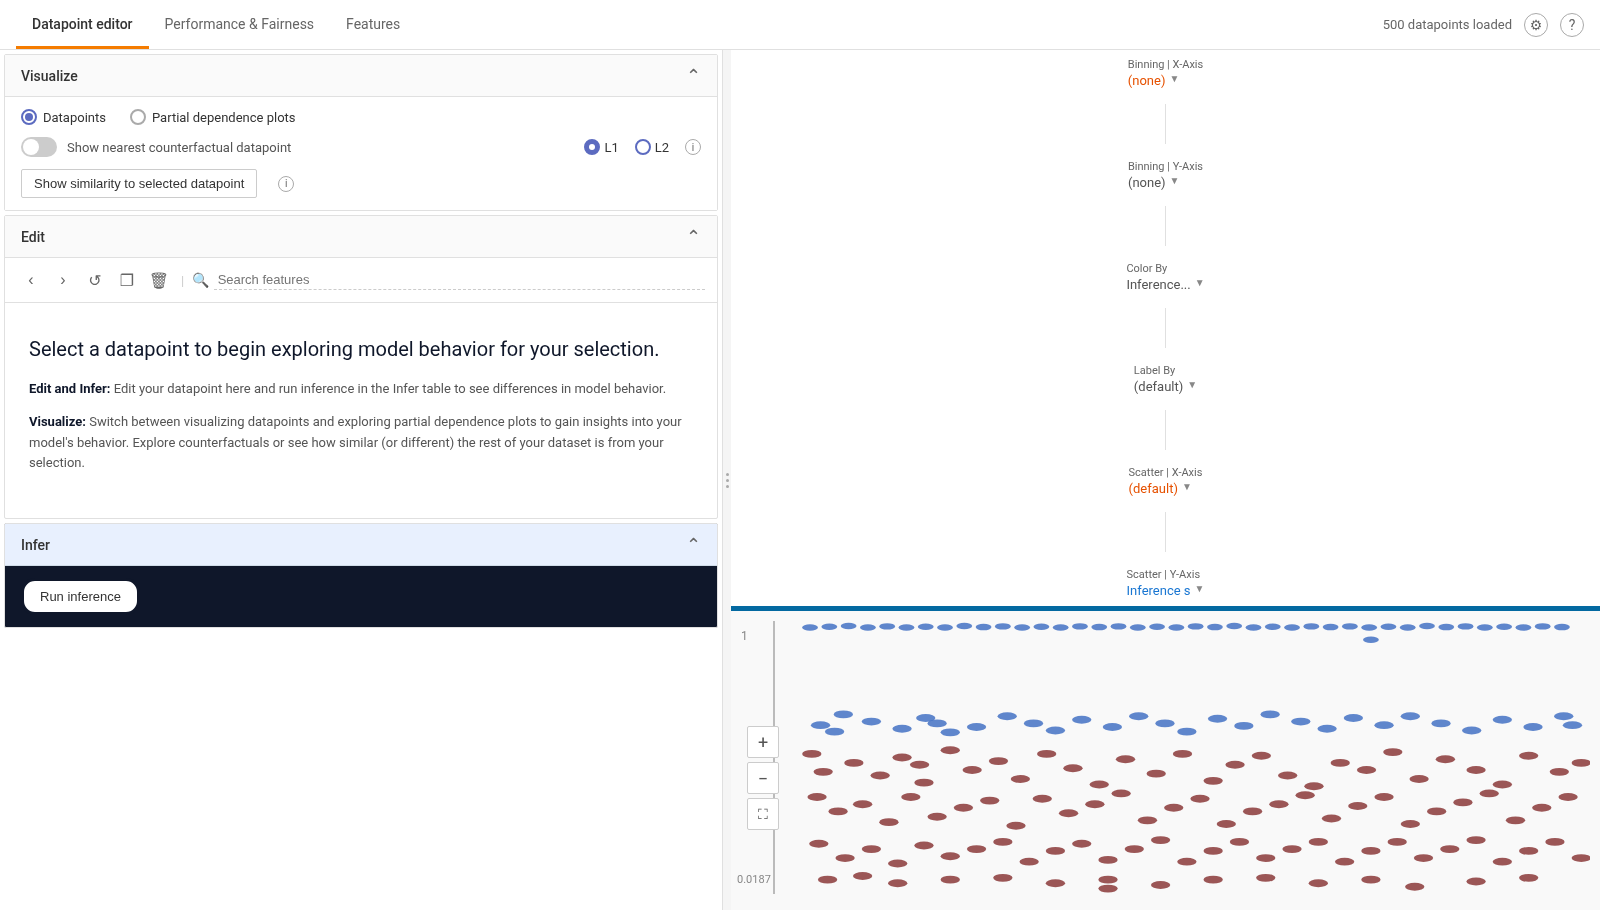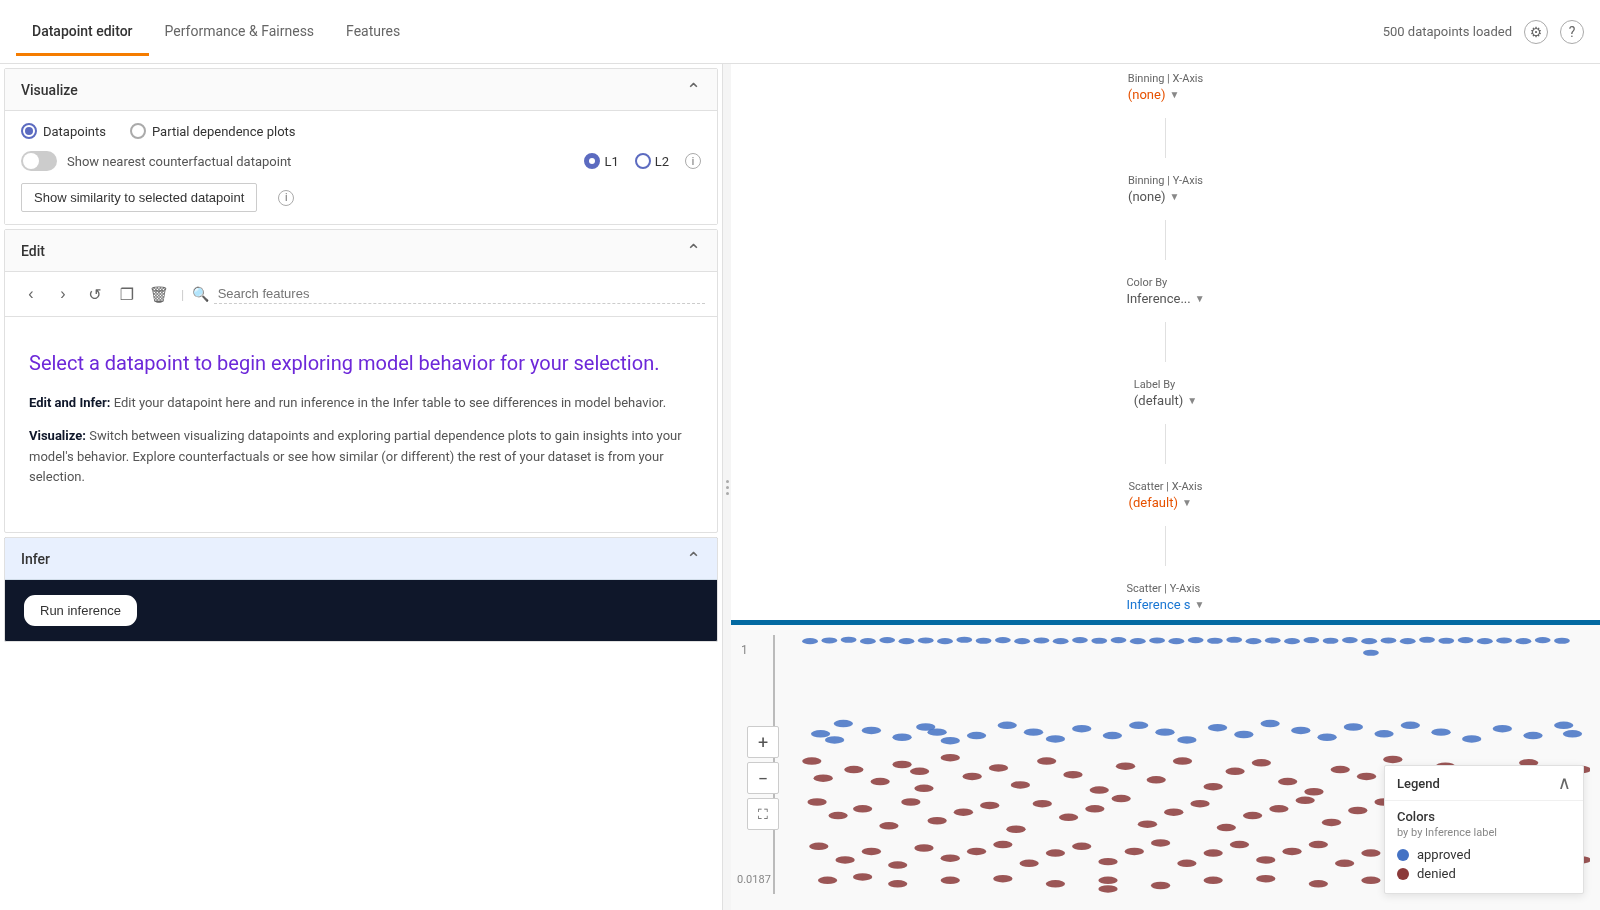--- a/index.html
+++ b/index.html
@@ -4,21 +4,21 @@
   <style>
     * { box-sizing: border-box; margin: 0; padding: 0; }
     body { font-family: 'Roboto', Arial, sans-serif; font-size: 13px; background: #fff; color: #333; height: 910px; width: 1600px; overflow: hidden; display: flex; flex-direction: column; }
 
     
     .top-nav {
       display: flex;
       align-items: center;
       border-bottom: 1px solid #e0e0e0;
       padding: 12px 16px;
-      height: 64px;
+      height: 50px;
       flex-shrink: 0;
     }
     .nav-tab {
       padding: 14px 16px;
       cursor: pointer;
       font-size: 14px;
       color: #666;
       border-bottom: 3px solid transparent;
       margin-bottom: -1px;
     }
@@ -228,21 +228,21 @@
       color: #333;
       padding: 2px 4px;
     }
 
     .edit-content {
       padding: 32px 24px;
     }
     .edit-content h2 {
       font-size: 20px;
       font-weight: 400;
-      color: #6d28d9;
+      color: #0f172a;
       margin-bottom: 16px;
       line-height: 1.4;
     }
     .edit-content p {
       font-size: 13px;
       color: #555;
       line-height: 1.6;
       margin-bottom: 12px;
     }
     .edit-content strong { color: #0f172a; }
@@ -322,21 +322,20 @@
       display: flex;
       flex-direction: column;
       gap: 2px;
     }
     .dropdown-label {
       font-size: 11px;
       color: #666;
     }
     .dropdown-select {
       display: flex;
-      align-items: center;
       gap: 4px;
       cursor: pointer;
       font-size: 13px;
     }
     .dropdown-select.orange { color: #e65100; }
     .dropdown-select.blue { color: #1976d2; }
     .dropdown-select.default { color: #555; }
     .dropdown-arrow {
       font-size: 10px;
       color: #888;
@@ -798,36 +797,16 @@
         <circle cx="860" cy="715" r="11" fill="#8b3a3a" opacity="0.85"></circle>
         <circle cx="380" cy="745" r="11" fill="#8b3a3a" opacity="0.85"></circle>
       </svg>
 
       <div class="zoom-controls">
         <div class="zoom-btn">+</div>
         <div class="zoom-btn">−</div>
         <div class="zoom-btn" style="font-size:14px;">⛶</div>
       </div>
 
-      <div class="legend-panel">
-        <div class="legend-header">
-          <span class="legend-title">Legend</span>
-          <span class="legend-collapse">∧</span>
-        </div>
-        <div class="legend-content">
-          <div class="legend-section-title">Colors</div>
-          <div class="legend-subtitle">
-            by <span>by Inference label</span>
-          </div>
-          <div class="legend-item">
-            <div class="legend-dot blue"></div>
-            <span class="legend-item-label">approved</span>
-          </div>
-          <div class="legend-item">
-            <div class="legend-dot red"></div>
-            <span class="legend-item-label">denied</span>
-          </div>
-        </div>
-      </div>
 
     </div>
   </div>
 </div>
 
 </body></html>

